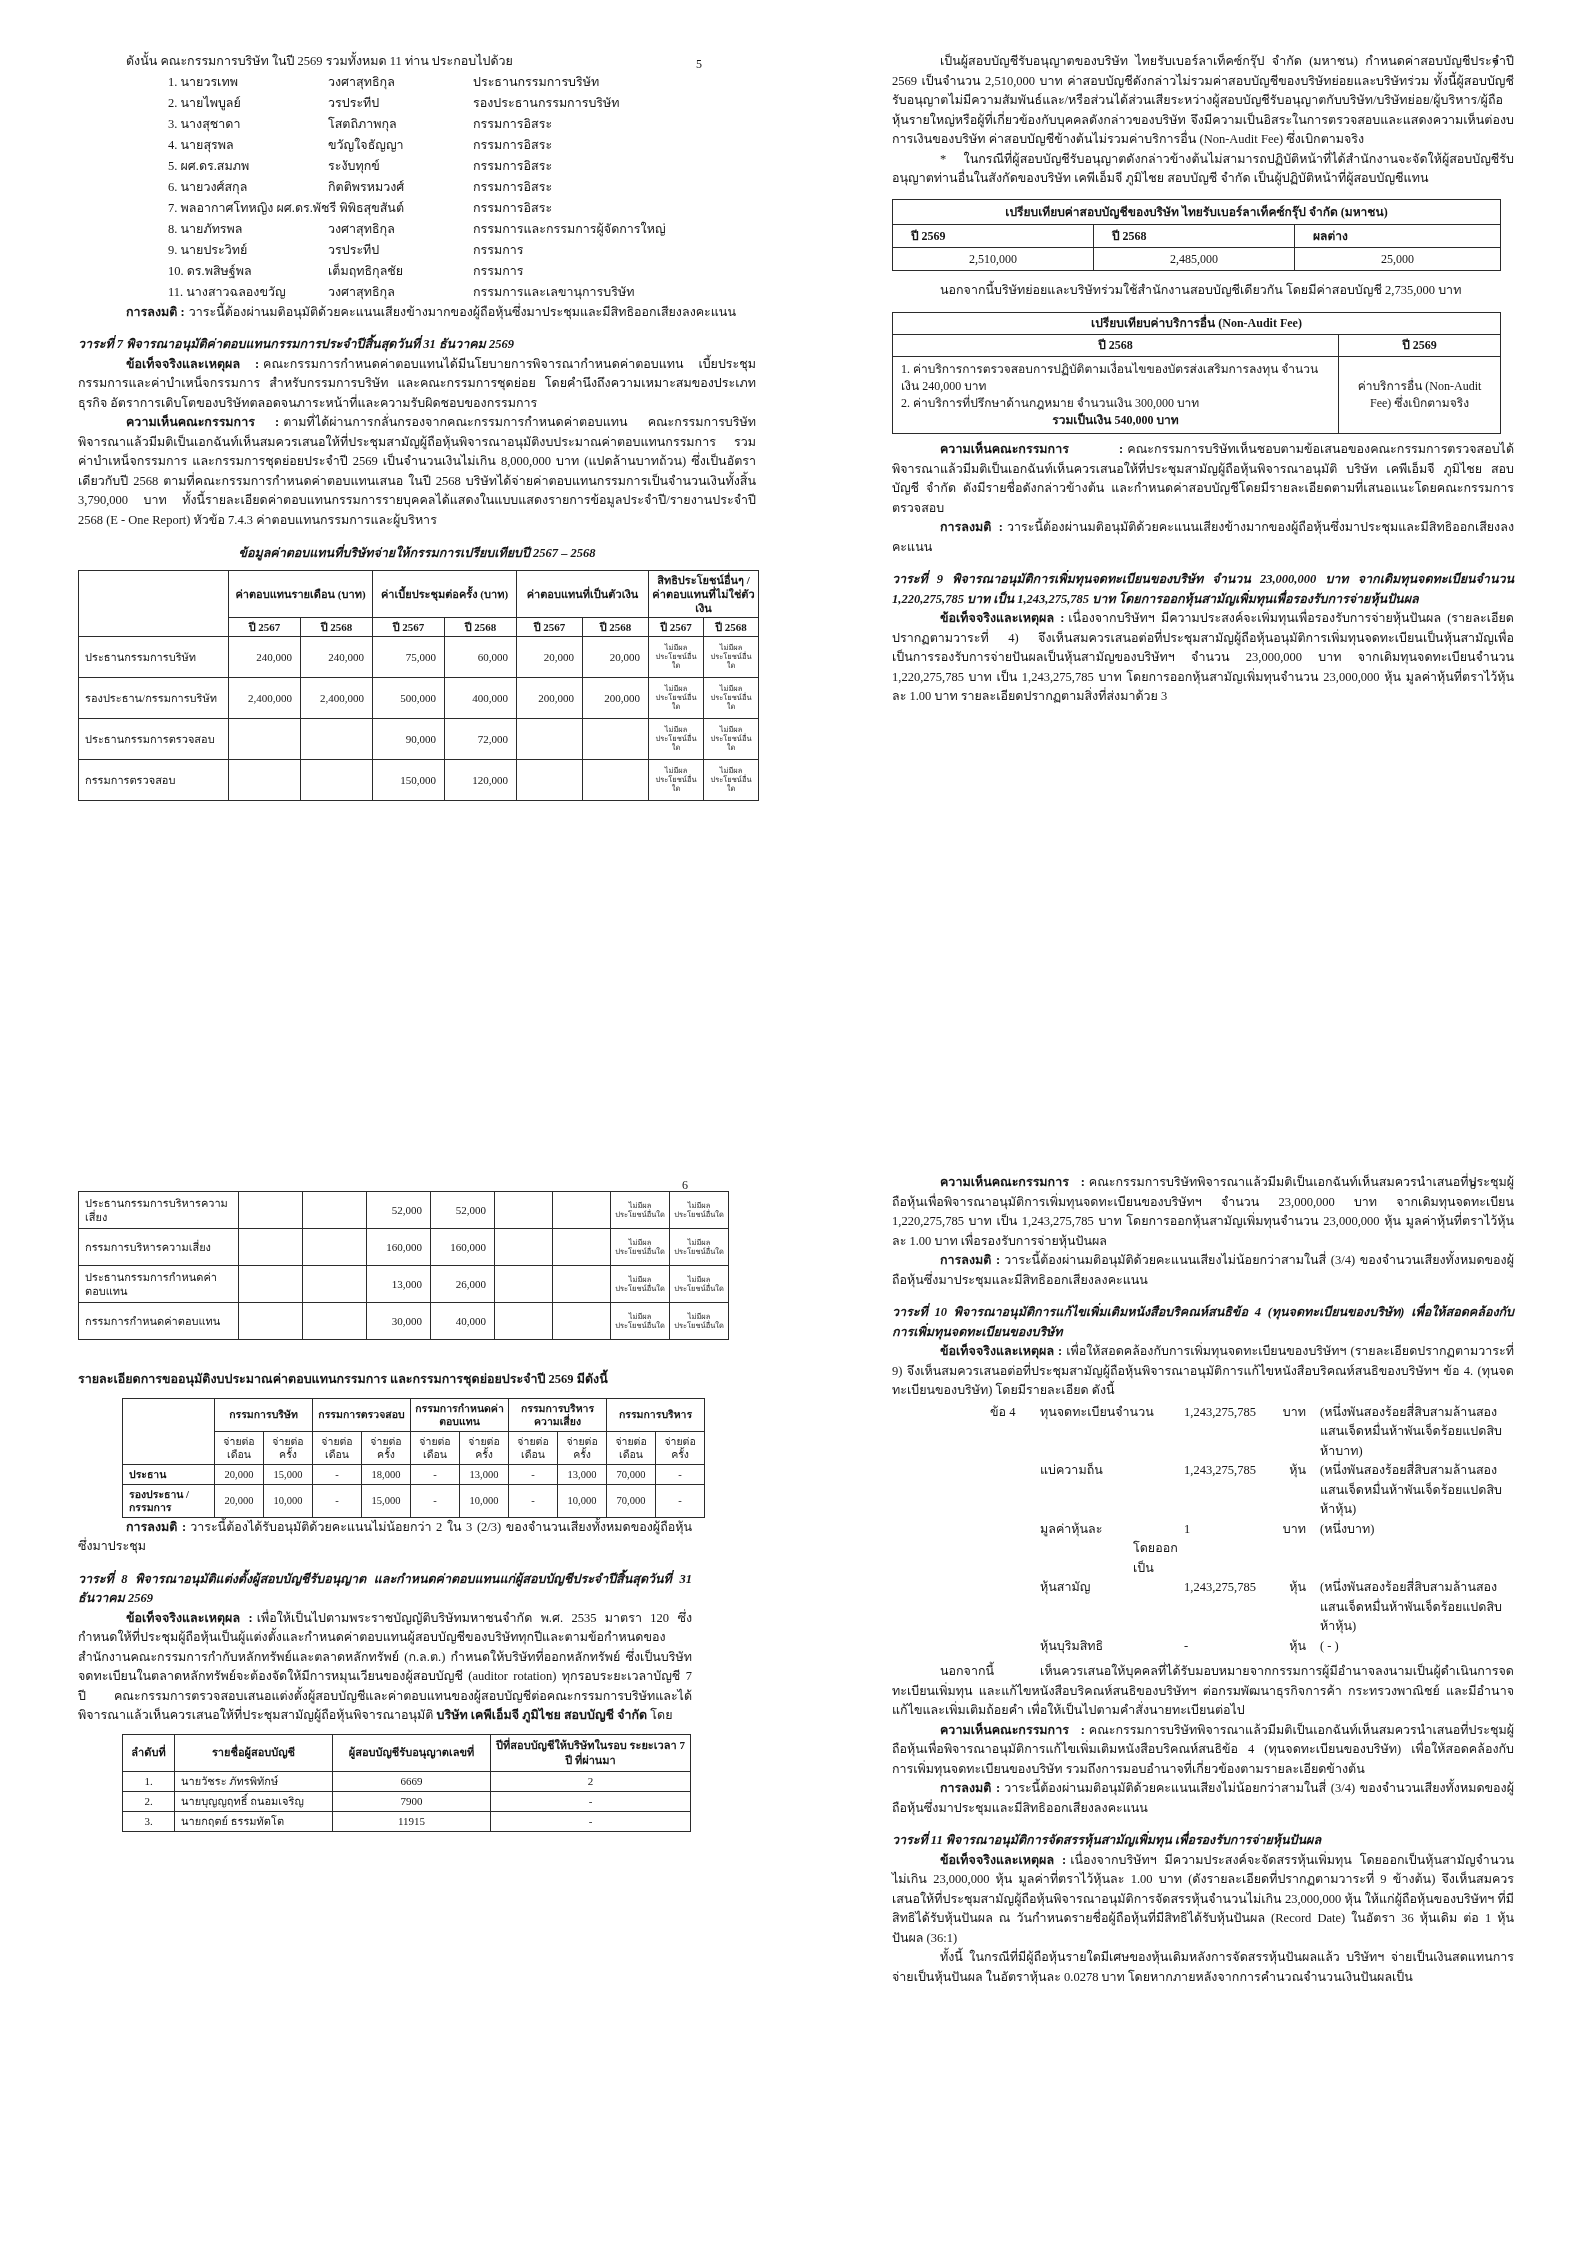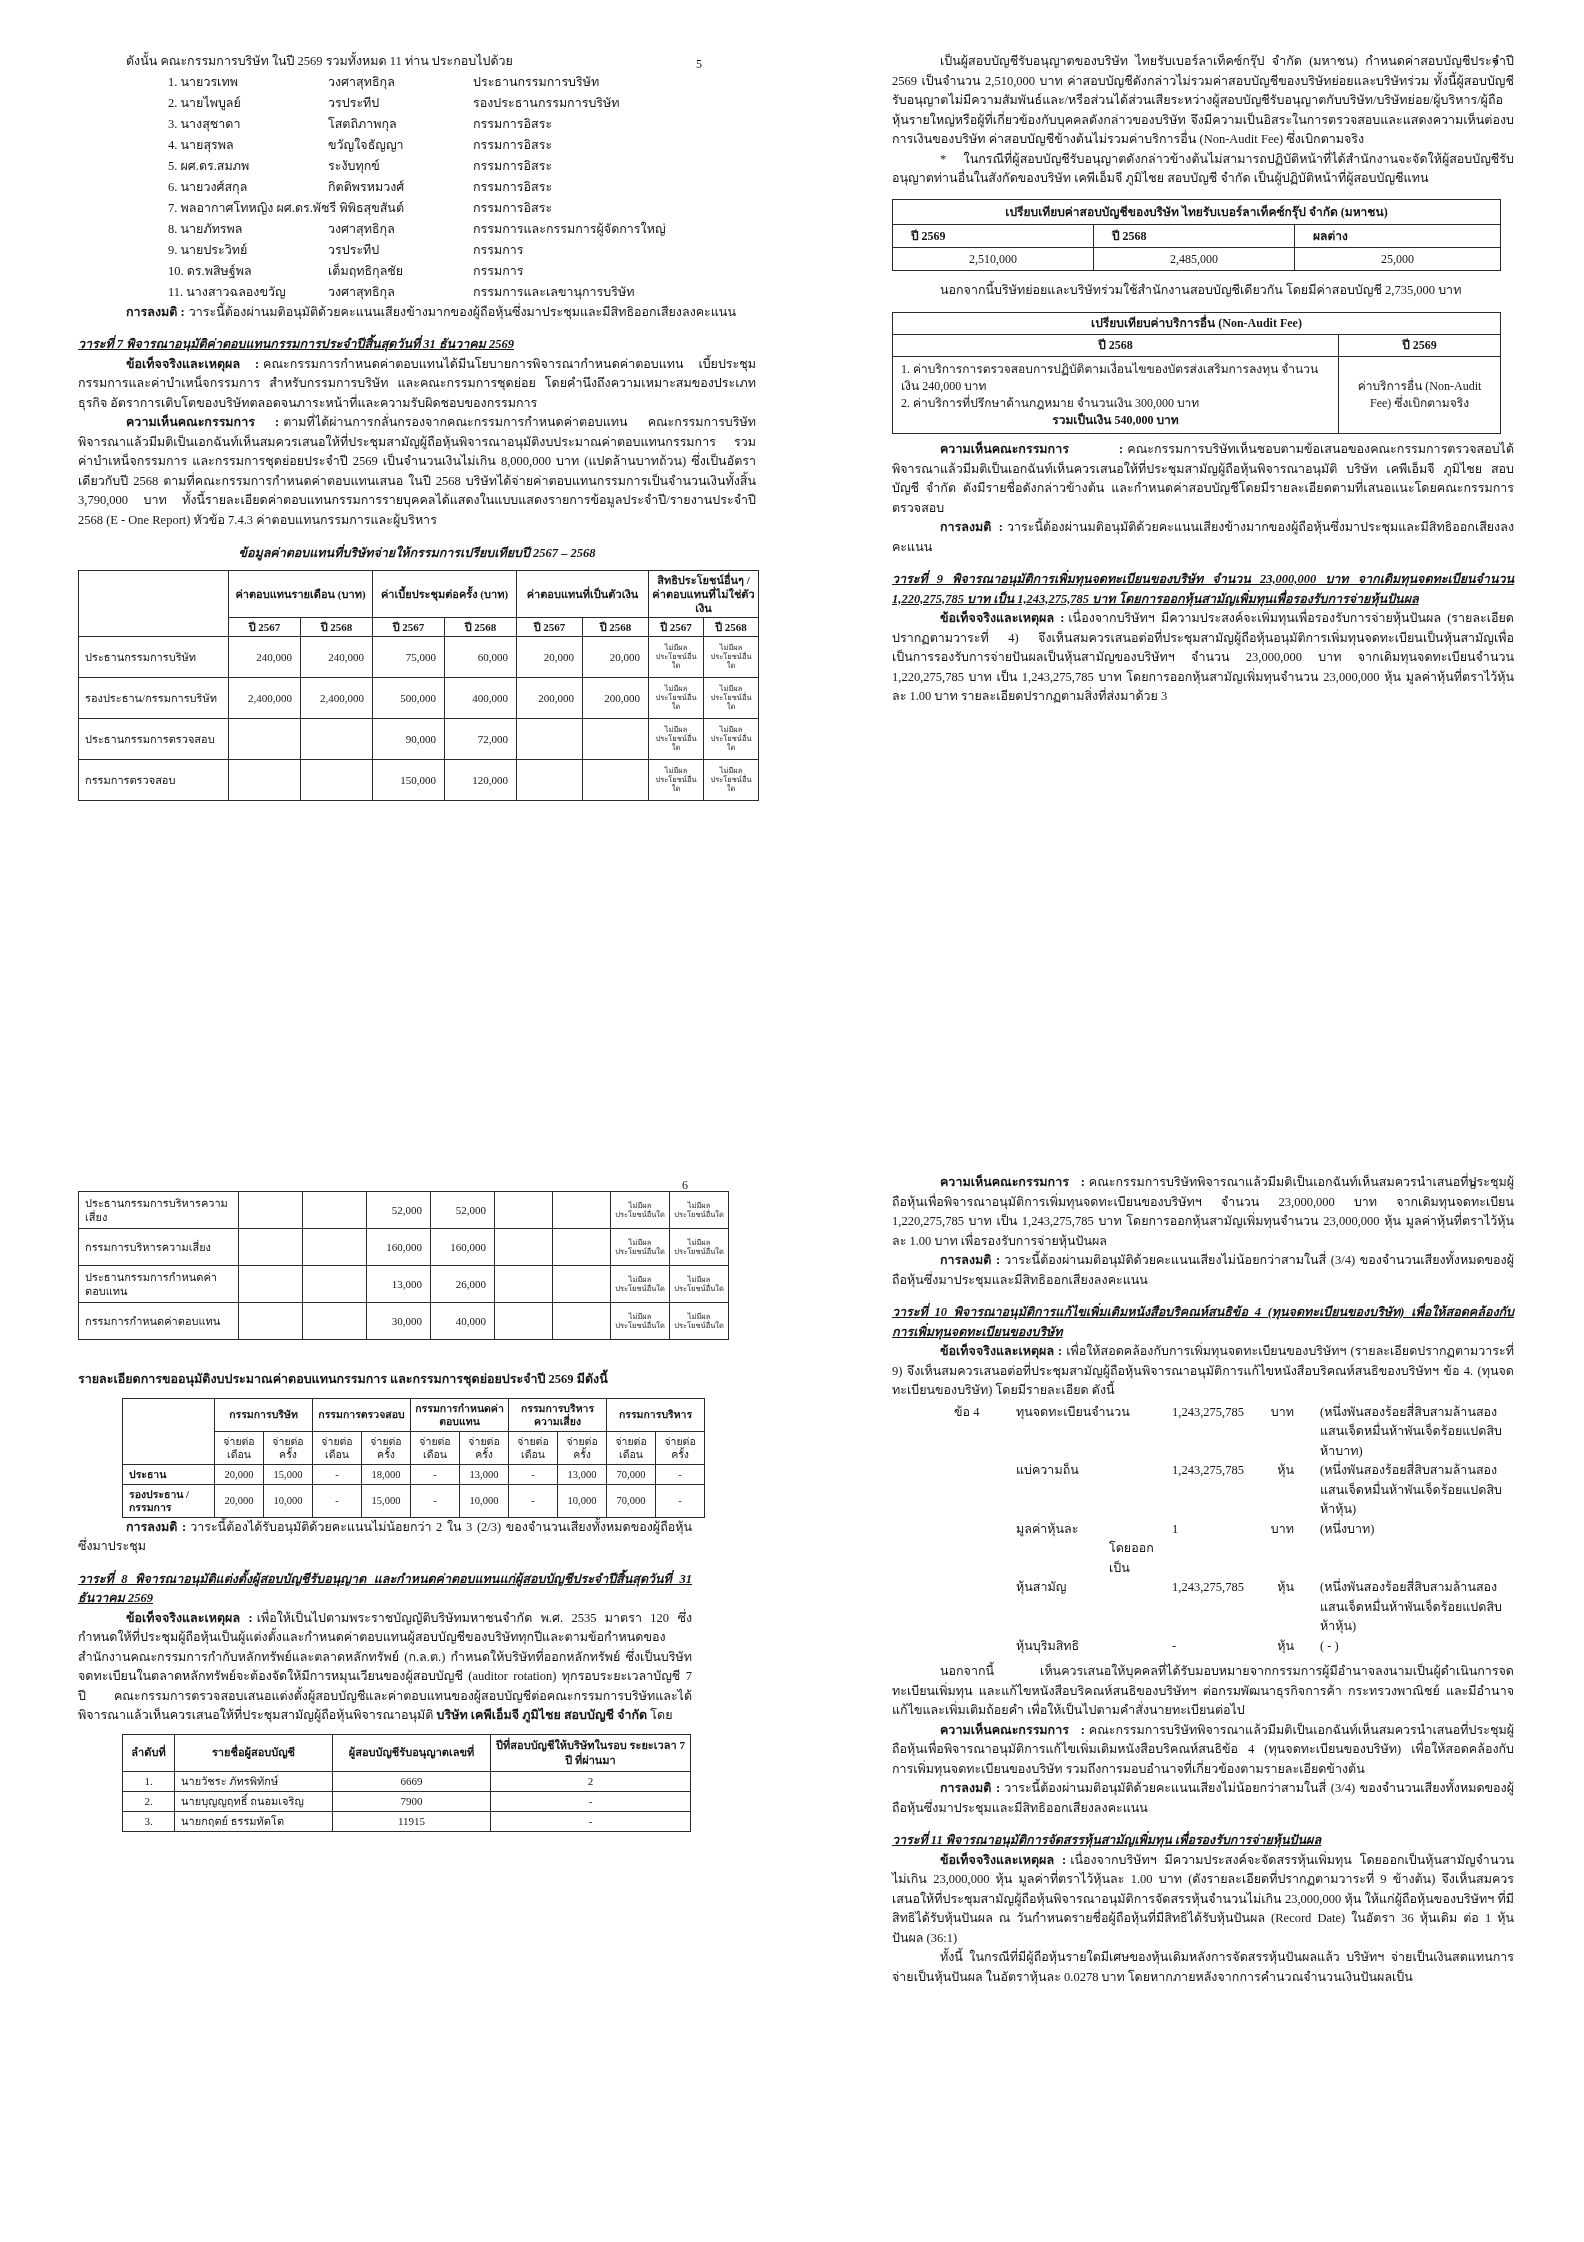--- a/index.html
+++ b/index.html
@@ -11,21 +11,21 @@
   #page6{left:0;top:1121px;padding:70px 100px 0 78px;}
   #page8{left:792px;top:1121px;padding:52px 70px 0 100px;}
   .pagenum{position:absolute;top:55px;font-size:12px;}
   #page5 .pagenum{right:90px;}
   #page7 .pagenum{right:86px;}
   #page6 .pagenum{right:104px;}
   #page8 .pagenum{right:108px;}
   p{margin:0;}
   .para{text-indent:48px;text-align:justify;}
   .lead{font-weight:bold;margin-right:4px;}
-  .agenda{font-weight:bold;font-style:italic;text-decoration:underline;margin-top:13px;text-align:justify;}
+  .agenda{font-weight:bold;font-style:italic;margin-top:13px;text-align:justify;}
   .mt6{margin-top:6px;}.mt10{margin-top:10px;}.mt13{margin-top:30px;}
   
   .dirgrid{display:grid;grid-template-columns:160px 145px 1fr;padding-left:90px;line-height:21px;}
   .dirgrid .span2{grid-column:1 / 3;}
   
   table{border-collapse:collapse;table-layout:fixed;}
   td,th{border:1px solid #2b2b2b;font-weight:normal;vertical-align:middle;overflow:hidden;}
   th{font-weight:bold;}
   .tbl-title{font-weight:bold;text-align:center;margin-top:14px;font-style:italic;}
   
@@ -56,21 +56,21 @@
   .feetbl th.title{text-align:center;padding:4px;}
   .feetbl th.yr{text-align:left;padding:3px 0 3px 18px;}
   .feetbl td{text-align:center;padding:3px;}
   .natbl{width:608px;margin-top:12px;font-size:12px;line-height:17px;}
   .natbl th{text-align:center;padding:2px;}
   .natbl td{vertical-align:top;padding:4px 8px;}
   .natbl .total{font-weight:bold;text-align:center;}
   .natbl td.right{text-align:center;vertical-align:middle;}
   
   .clause{margin-left:62px;margin-top:2px;}
-  .clause .crow{display:grid;grid-template-columns:46px 140px 132px 1fr;column-gap:16px;}
+  .clause .crow{display:grid;grid-template-columns:46px 140px 132px 1fr;column-gap:4px;margin-left:36px;}
   .clause .cval{display:flex;justify-content:space-between;padding-right:10px;}
   .clause .indent{padding-left:93px;}
 </style>
 </head>
 <body>
 
 <div class="canvas">
 
   <div class="page" id="page5">
     <div class="pagenum">5</div>

